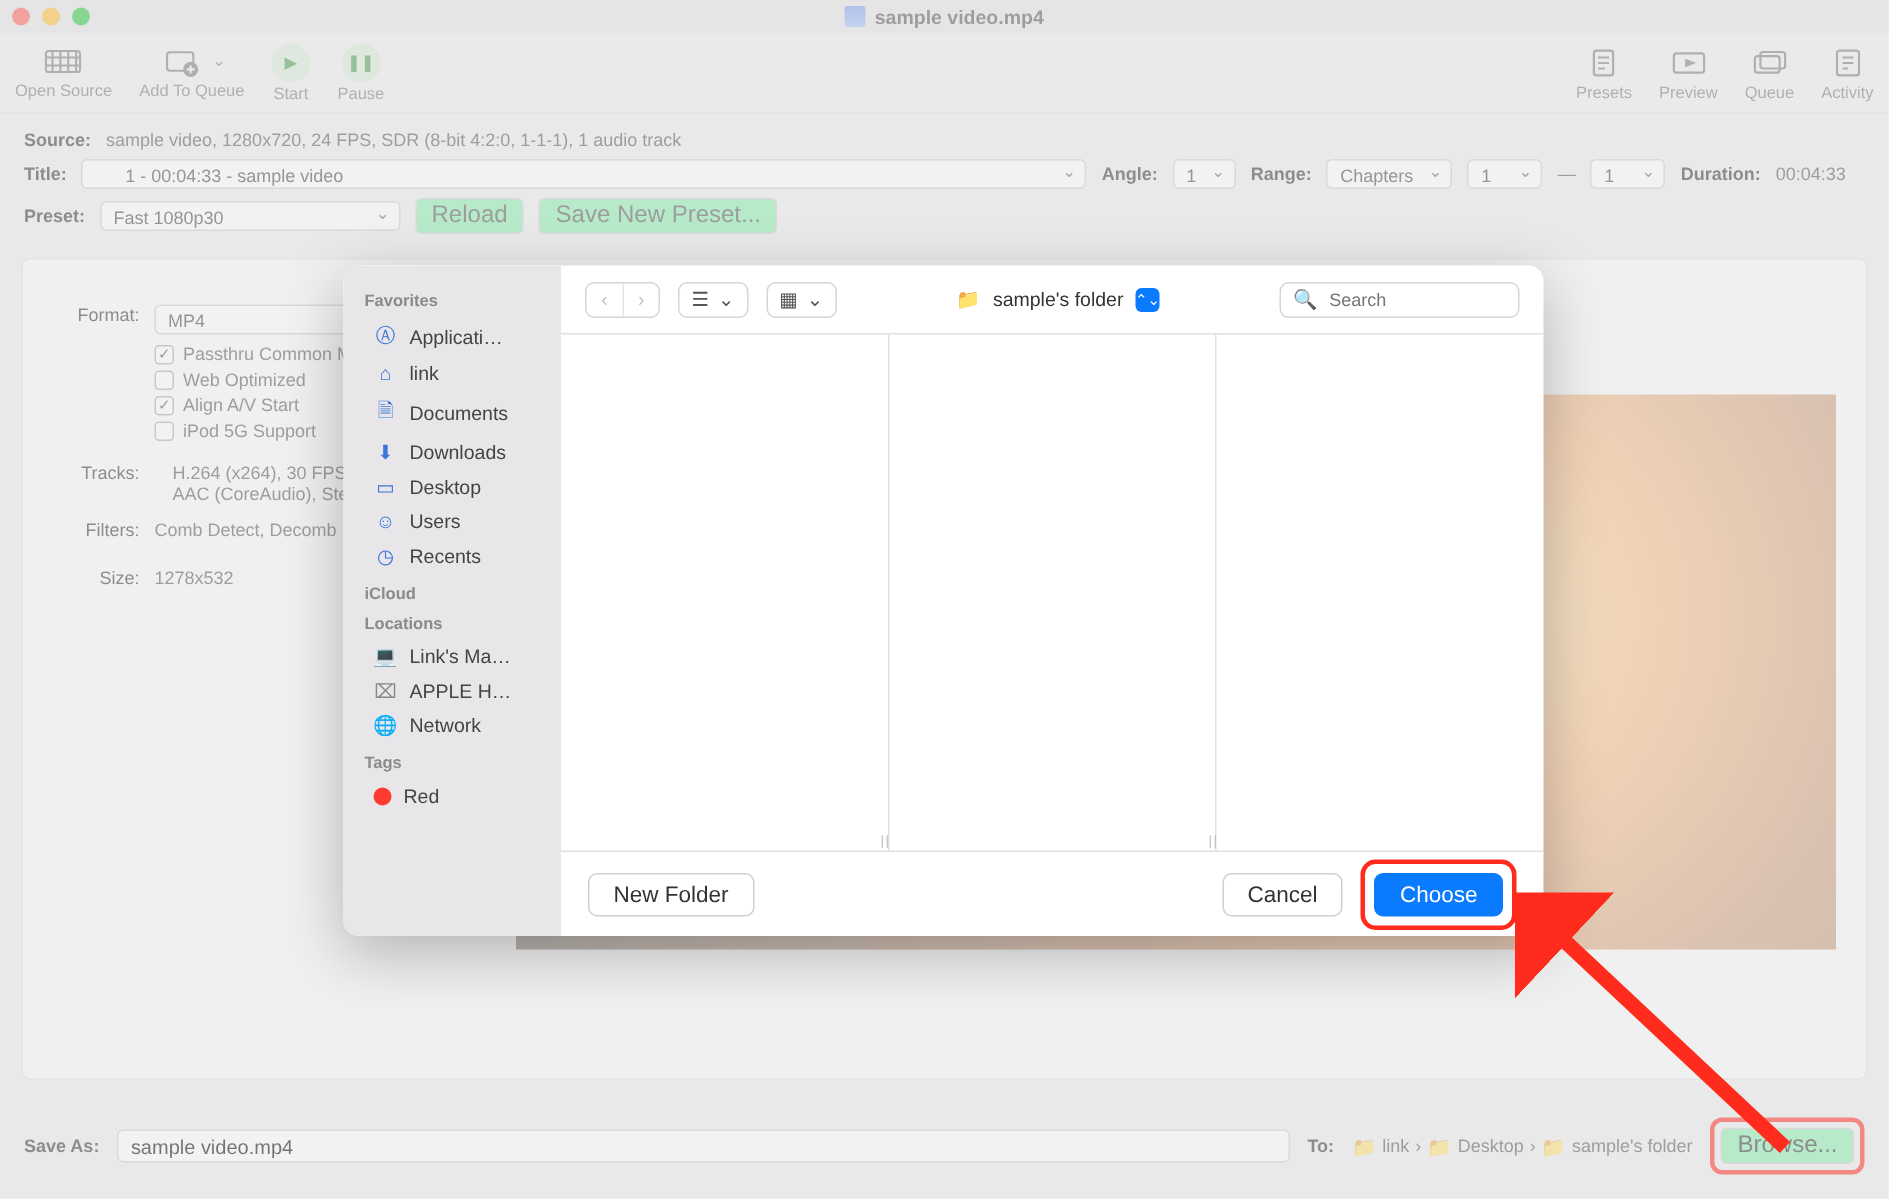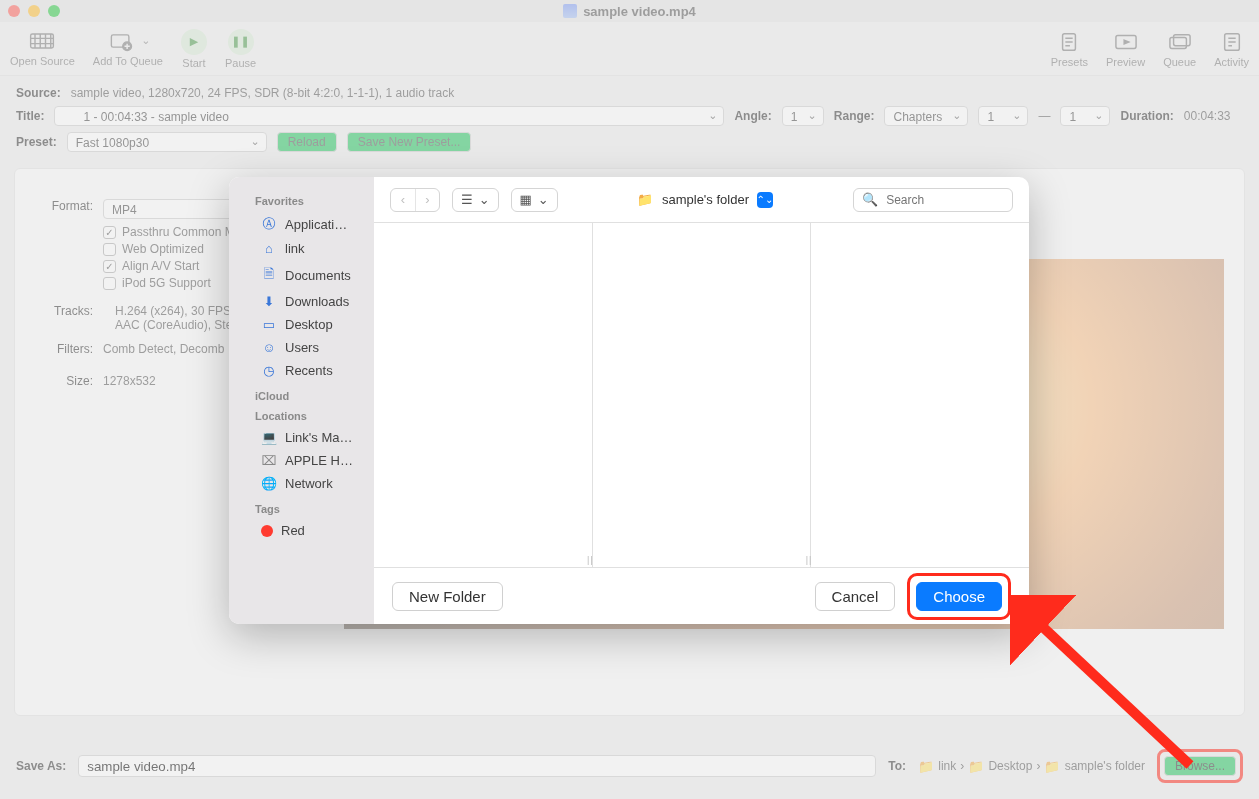--- a/index.html
+++ b/index.html
@@ -64,21 +64,21 @@
 
   
   .info-area { padding: 10px 16px 4px; font-size:12px; color:#555;}
   .info-row { display:flex; align-items:center; gap:10px; margin-bottom:6px; }
   .label { font-weight:600; color:#333; }
   .select, .input-pill {
     background:#fff; border:1px solid var(--border); border-radius:4px; padding:2px 22px 2px 8px;
     font-size:12px; color:#444; position:relative; height:20px; line-height:16px;
   }
   .select::after { content:"⌄"; position:absolute; right:6px; top:0; font-size:11px; color:#666; }
-  .btn-sm { background:#22c55e; border:1px solid var(--border); border-radius:4px; padding:2px 10px; font-size:12px;}
+  .btn-sm { background:#86efac; border:1px solid var(--border); border-radius:4px; padding:2px 10px; font-size:16px;}
 
   
   .main-panel { margin: 6px 14px 0; border:1px solid var(--border-light); border-radius:6px; background:#fafafa; height:548px; position:relative; }
   .mp-left { position:absolute; left:22px; top:30px; width:280px; font-size:12px; color:#555; }
   .mp-row { display:flex; margin-bottom:6px; }
   .mp-lab { width:56px; text-align:right; margin-right:10px; color:#333;}
   .checkrow { display:flex; align-items:center; gap:6px; margin-left:66px; margin-bottom:3px; font-size:12px;}
   .checkbox { width:13px; height:13px; border:1px solid #aaa; border-radius:3px; display:flex; align-items:center; justify-content:center; font-size:10px; color:#555; background:#fff;}
   .video-preview {
     position:absolute; right:20px; top:90px; width:880px; height:370px;
@@ -98,21 +98,21 @@
   .dialog {
     position:absolute; z-index:50;
     left:229px; top:177px; width:800px; height:447px;
     background:#fff; border-radius:10px;
     box-shadow: 0 12px 40px rgba(0,0,0,.25);
     display:flex; flex-direction:column; overflow:hidden;
   }
   .dlg-body { flex:1; display:flex; min-height:0; }
   .dlg-sidebar {
     width:145px; background:var(--sidebar-bg);
-    padding:10px 0 10px 26px; font-size:13px; overflow-y:auto;
+    padding:10px 0 10px 14px; font-size:13px; overflow-y:auto;
     position:relative;
   }
   .dlg-sidebar::-webkit-scrollbar{width:6px}
   .sb-head { font-size:11px; color:#8a8a8a; font-weight:600; margin:8px 0 4px; }
   .sb-item { display:flex; align-items:center; gap:8px; padding:4px 6px; color:#444; border-radius:4px; white-space:nowrap; overflow:hidden; text-overflow:ellipsis;}
   .sb-item .gl { width:16px; text-align:center; color:#3a77d8; }
   .tag-dot{ width:12px; height:12px; border-radius:50%; }
 
   .dlg-main { flex:1; display:flex; flex-direction:column; min-width:0; }
   .dlg-toolbar {

